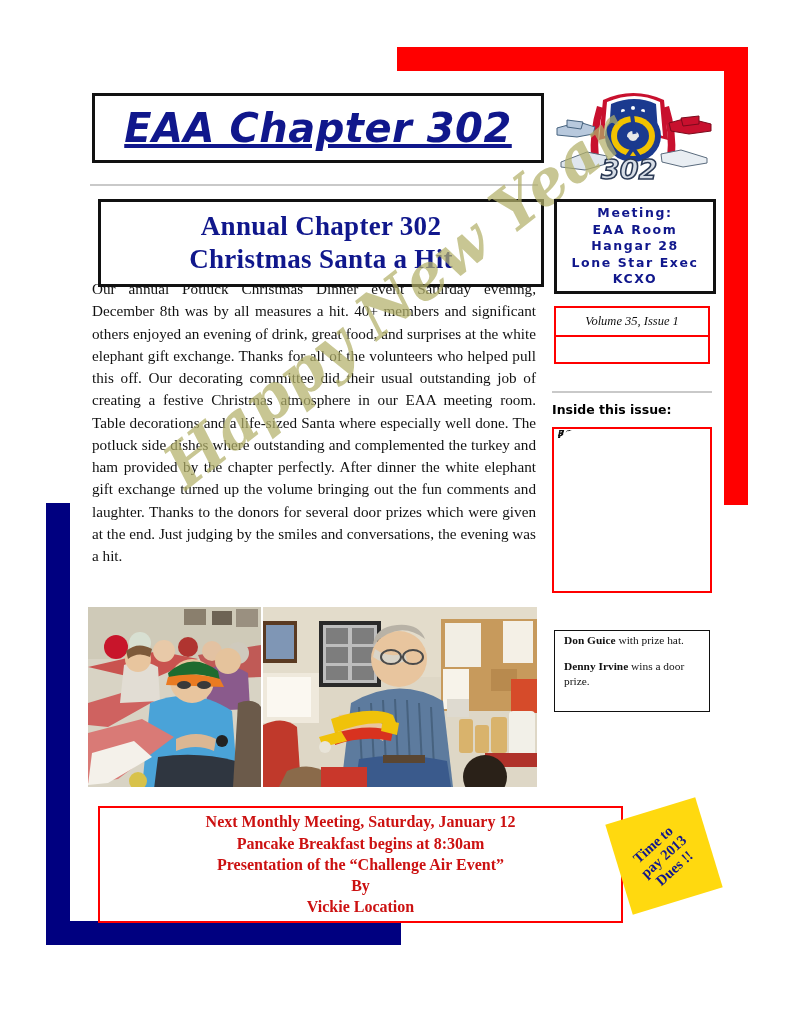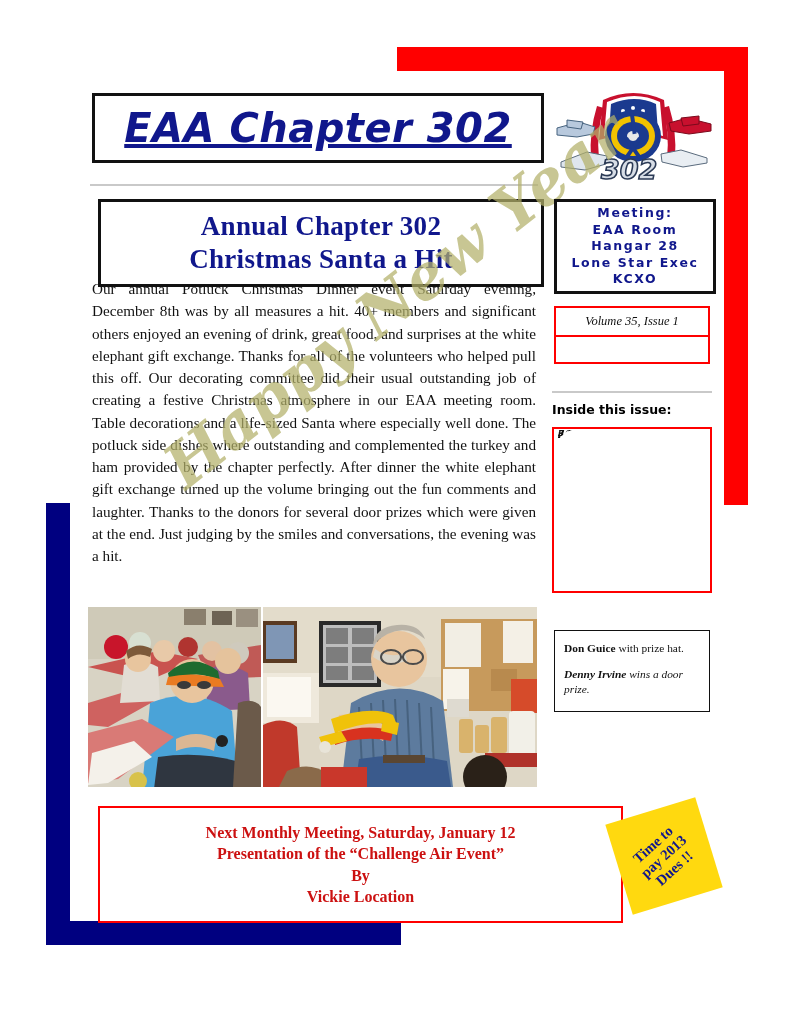--- a/index.html
+++ b/index.html
@@ -67,23 +67,23 @@
 
   .toc-box{position:absolute;left:552px;top:427px;width:160px;height:166px;
            border:2px solid #ff0000;background:#fff;box-sizing:border-box;
            padding:9px 9px 0 9px;}
   .toc-row{display:flex;justify-content:space-between;align-items:baseline;
            font-style:italic;font-size:11.6px;color:#111;line-height:1;}
   .toc-row .label{white-space:nowrap;}
   .toc-row .page{padding-left:4px;}
 
   .caption-box{position:absolute;left:554px;top:630px;width:156px;height:82px;
-               border:1px solid #111;background:#fff;box-sizing:border-box;padding:10px 9px;}
+               border:1px solid #111;background:#fff;box-sizing:border-box;padding:2px 9px;}
   .caption-box p{margin:0 0 11px 0;font-size:11.4px;line-height:1.3;color:#111;}
-  .caption-box p:last-child{margin-bottom:0;font-style:italic;}
+  .caption-box p:last-child{margin-bottom:0;}
   .caption-box b{font-weight:bold;}
 
   
   .photo{position:absolute;overflow:hidden;background:#ccc;}
   .photo svg{display:block;width:100%;height:100%;}
   .photo-left{left:88px;top:607px;width:173px;height:180px;}
   .photo-right{left:263px;top:607px;width:274px;height:180px;}
 
   
   .announce{position:absolute;left:98px;top:806px;width:525px;height:117px;
@@ -315,20 +315,21 @@
         <rect x="228" y="110" width="16" height="36" rx="3"></rect>
       </g>
       <rect x="246" y="104" width="26" height="48" rx="4" fill="#f2f0e8"></rect>
       <rect x="222" y="146" width="52" height="14" fill="#b0322a"></rect>
       <circle cx="222" cy="170" r="22" fill="#2a2118"></circle>
     </svg>
   </div>
 
   <div class="announce">
     <div>Next Monthly Meeting, Saturday, January 12</div>
+    <div>Pancake Breakfast begins at 8:30am</div>
     <div>Presentation of the “Challenge Air Event”</div>
     <div>By</div>
     <div>Vickie Location</div>
   </div>
 
   <div class="sticker">
     <div class="sticker-txt">
       <div>Time to</div>
       <div>pay 2013</div>
       <div>Dues !!</div>

